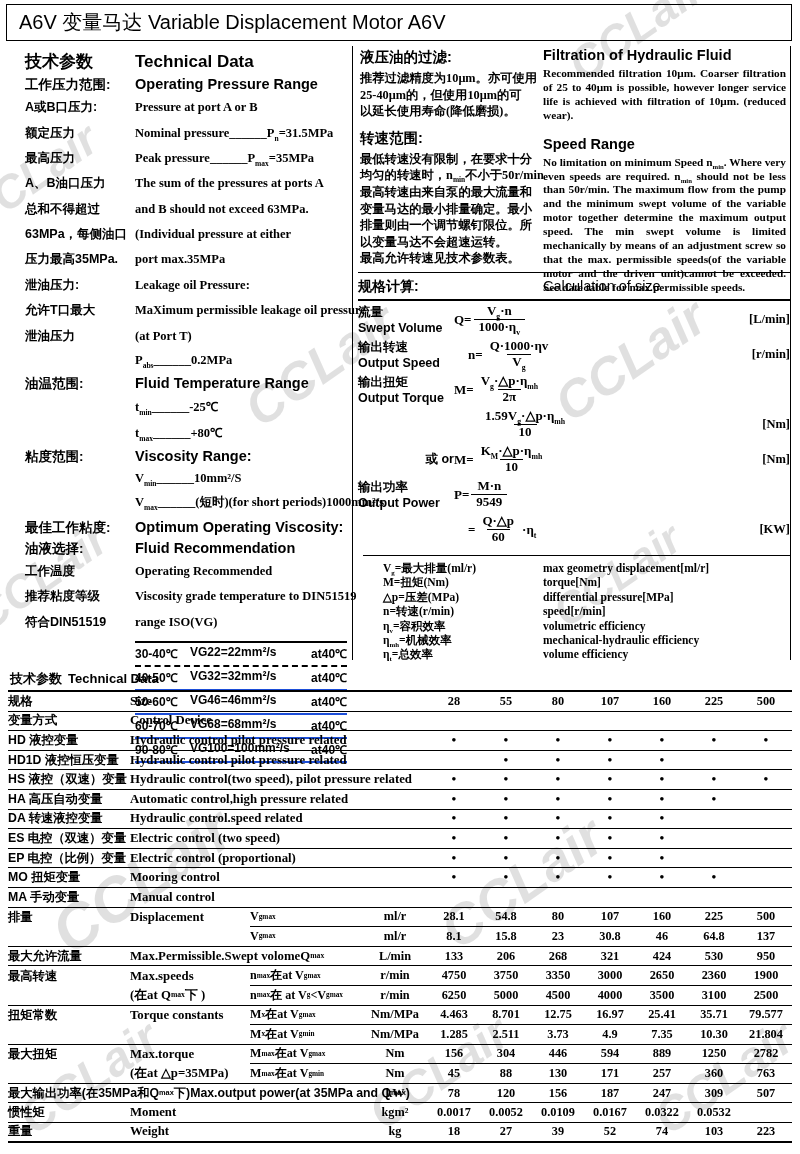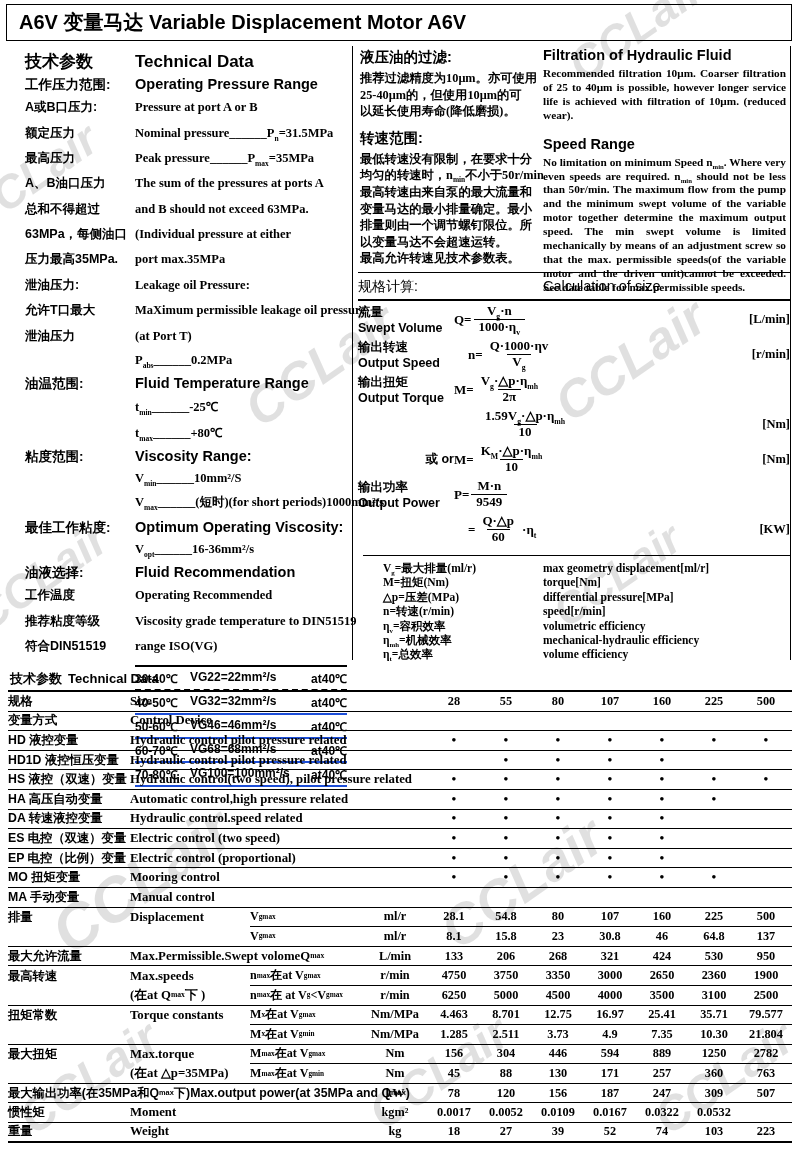--- a/index.html
+++ b/index.html
@@ -16,21 +16,21 @@
   .w5{left:-35px;top:550px;font-size:46px;}
   .w6{left:545px;top:550px;font-size:44px;}
   .w7{left:40px;top:845px;font-size:62px;}
   .w8{left:430px;top:850px;font-size:56px;}
   .w9{left:10px;top:1050px;font-size:48px;}
   .w10{left:360px;top:1045px;font-size:48px;}
   .w11{left:645px;top:1050px;font-size:48px;}
   
   .title-box{position:absolute;left:6px;top:4px;width:786px;height:37px;border:1.8px solid #000;
              display:flex;align-items:center;padding-left:12px;box-sizing:border-box;
-             font-family:"Liberation Sans",sans-serif;font-weight:bold;font-size:20px;}
+             font-family:"Liberation Sans",sans-serif;font-weight:normal;font-size:20px;}
   
   .vline-mid{position:absolute;left:352px;top:46px;height:614px;border-left:1.6px solid #000;}
   .vline-right{position:absolute;left:790px;top:46px;height:614px;border-left:1.6px solid #000;}
   .hline-calc{position:absolute;left:358px;top:272px;width:432px;border-top:1.6px solid #000;}
   .hline-legend{position:absolute;left:363px;top:555px;width:427px;border-top:1.6px solid #000;}
   sub{font-size:0.6em;line-height:0;}
   
   .leftcol{position:absolute;left:25px;top:50px;width:324px;}
   .lrow{display:flex;align-items:baseline;}
   .lrow.h1{margin:0 0 3px 0;}
@@ -53,21 +53,21 @@
   .mid-body{font-weight:bold;font-size:12.3px;line-height:16.6px;white-space:nowrap;}
   .mid-gap{height:9px;}
   
   .encol{position:absolute;left:543px;top:47px;width:243px;}
   .en-head{font-family:"Liberation Sans",sans-serif;font-weight:bold;font-size:14.5px;margin-bottom:4px;}
   .en-body{font-weight:bold;font-size:11.3px;line-height:13.9px;text-align:justify;}
   .en-gap{height:13px;}
   
   .calc{position:absolute;left:358px;top:278px;width:432px;}
   .calc-head{display:flex;border-bottom:2.6px solid #000;padding-bottom:3px;align-items:baseline;}
-  .calc-head-cn{font-family:"Liberation Sans",sans-serif;font-weight:normal;font-size:14px;width:185px;}
+  .calc-head-cn{font-family:"Liberation Sans",sans-serif;font-weight:bold;font-size:14px;width:185px;}
   .calc-head-en{font-family:"Liberation Sans",sans-serif;font-size:14.5px;}
   .frow{display:flex;align-items:center;margin-top:2px;min-height:33px;}
   .flabel{width:96px;flex:none;}
   .flabel-cn{font-family:"Liberation Sans",sans-serif;font-weight:bold;font-size:12.5px;}
   .flabel-en{font-family:"Liberation Sans",sans-serif;font-weight:bold;font-size:12.5px;}
   .fbody{flex:1;display:flex;align-items:center;font-weight:bold;font-size:13px;}
   .fbody.ind1{padding-left:14px;}
   .fbody.ind2{padding-left:26px;}
   .lhs{margin-right:2px;}
   .frac{display:inline-flex;flex-direction:column;align-items:center;line-height:1.15;}
@@ -199,24 +199,20 @@
           <div class="len">V<sub>min</sub>______10mm²/S</div>
         </div>
         <div class="lrow n">
           <div class="lcn"></div>
           <div class="len">V<sub>max</sub>______(短时)(for short periods)1000mm²/s</div>
         </div>
         <div class="lrow h2">
           <div class="lcn">最佳工作粘度:</div>
           <div class="len">Optimum Operating Viscosity:</div>
         </div>
-        <div class="lrow n">
-          <div class="lcn"></div>
-          <div class="len">V<sub>opt</sub>______16-36mm²/s</div>
-        </div>
         <div class="lrow h2">
           <div class="lcn">油液选择:</div>
           <div class="len">Fluid Recommendation</div>
         </div>
         <div class="lrow n">
           <div class="lcn">工作温度</div>
           <div class="len">Operating Recommended</div>
         </div>
         <div class="lrow n">
           <div class="lcn">推荐粘度等级</div>
@@ -241,21 +237,21 @@
             <div class="vc1">50-60℃</div>
             <div class="vc2">VG46=46mm²/s</div>
             <div class="vc3">at40℃</div>
           </div>
           <div class="visc-row">
             <div class="vc1">60-70℃</div>
             <div class="vc2">VG68=68mm²/s</div>
             <div class="vc3">at40℃</div>
           </div>
           <div class="visc-row">
-            <div class="vc1">70-80℃</div>
+            <div class="vc1">90-80℃</div>
             <div class="vc2">VG100=100mm²/s</div>
             <div class="vc3">at40℃</div>
           </div>
         </div>
       </div>
 
     <div class="midcol">
       <div class="mid-head">液压油的过滤:</div>
       <div class="mid-body">
           <div>推荐过滤精度为10μm。亦可使用</div>

